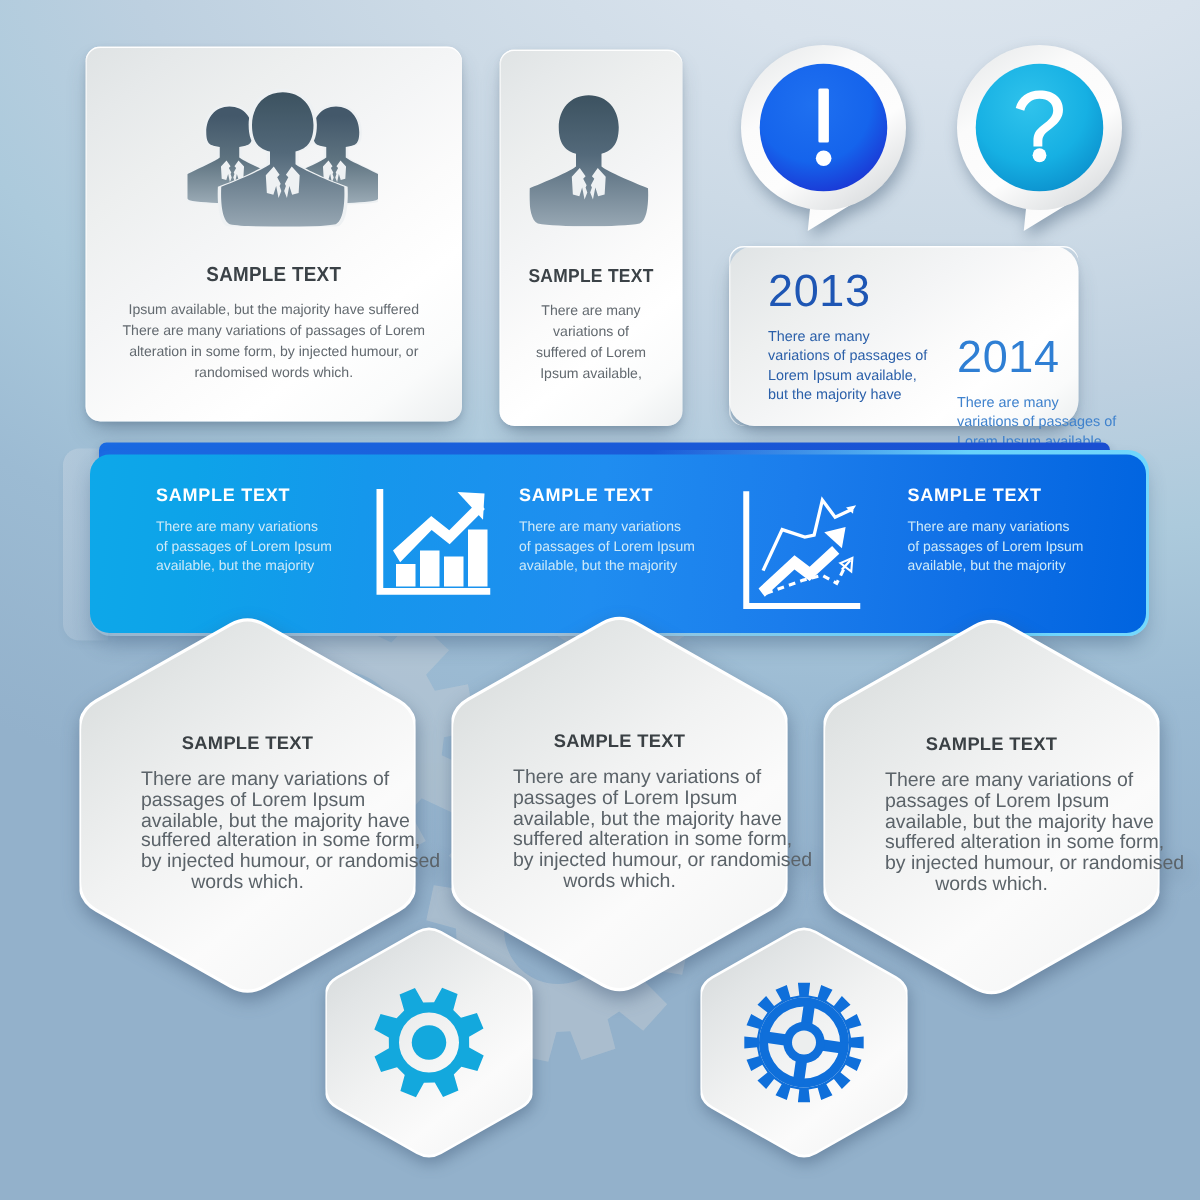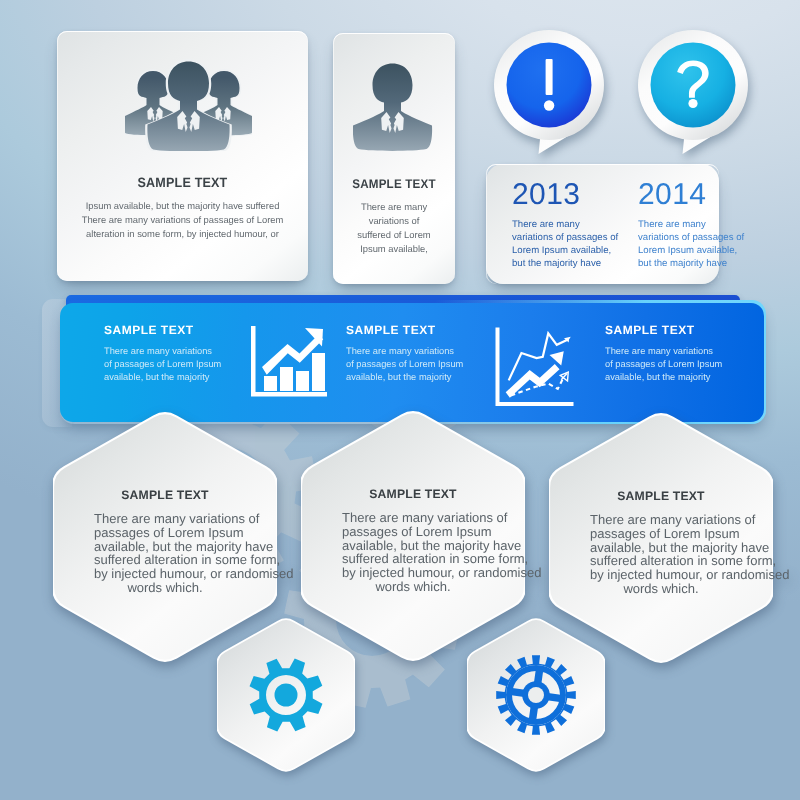--- a/index.html
+++ b/index.html
@@ -31,21 +31,21 @@
   #card1 .bdy{left:0;right:0;top:168px;}
   #card2{left:333px;top:33px;width:122px;height:251px;}
   #card2 .ttl{top:144px;font-size:12.5px;}
   #card2 .bdy{left:0;right:0;top:167px;}
   .bubble{position:absolute;z-index:10;filter:drop-shadow(2px 5px 5px rgba(55,80,108,.42));}
   #bub1{left:491px;top:27px;}
   #bub2{left:635px;top:27px;}
   #years{z-index:6;left:486px;top:164px;width:233px;height:120px;border-radius:17px;}
   .ycol{position:absolute;top:14px;}
   #ycol1{left:26px;}
-  #ycol2{left:152px;}
+  #ycol2{left:152px;margin-top:44px;}
   .yr{font-size:30px;color:#1e56b4;line-height:34px;letter-spacing:.4px;font-weight:normal;}
   .yr2{color:#2f7fd4;}
   .ytx{font-size:9.6px;line-height:12.9px;color:#2a5fa9;margin-top:7px;}
   .ytx2{color:#3f82cd;}
   #banner-wrap{position:absolute;left:0;top:0;z-index:7;}
   .ribbon-fold{position:absolute;left:42px;top:299px;width:30px;height:128px;border-radius:11px 0 0 11px;
      background:linear-gradient(100deg,rgba(206,216,227,.42) 0%,rgba(196,208,221,.25) 55%,rgba(184,199,214,.08) 100%);
      box-shadow:0 3px 7px -3px rgba(60,85,110,.14);}
   .banner-dark{position:absolute;left:66px;top:295px;width:674px;height:13px;border-radius:5px 5px 0 0;
      background:linear-gradient(90deg,#1a6ae2 0%,#1a5ad8 55%,#1b4fd2 100%);
@@ -120,20 +120,21 @@
         <path fill="url(#pgB)" d="M127 5 C152.42 5 168 24.32 168 48.699999999999996 C168 74.0 156.52 81 144 84 L144 101 C150 106 177.84 119 209 131 C210 151.2 208.18 176.4 197.51999999999998 181.0 C172.1 186.0 81.9 186.0 56.480000000000004 181.0 C45.82000000000001 176.4 44 151.2 45 131 C76.16 119 104 106 110 101 L110 84 C97.48 81 86 74.0 86 48.699999999999996 C86 24.32 101.58 5 127 5 Z"></path>
         <path fill="#eef1f3" d="M115.0 104.0 L122.8 114.9 L119.6 118.3 L124.2 127.1 L122.8 130.0 L125.1 136.8 L121.4 146.0 L118.2 130.0 L114.5 141.8 L105.8 139.3 L104.4 115.8 Z"></path>
         <path fill="#eef1f3" d="M139.0 104.0 L131.2 114.9 L134.4 118.3 L129.8 127.1 L131.2 130.0 L128.9 136.8 L132.6 146.0 L135.8 130.0 L139.5 141.8 L148.2 139.3 L149.6 115.8 Z"></path>
       </g>
     </svg>
     <div class="ttl">SAMPLE TEXT</div>
     <div class="bdy">
         <span class="ln">Ipsum available, but the majority have suffered</span>
         <span class="ln">There are many variations of passages of Lorem</span>
         <span class="ln">alteration in some form, by injected humour, or</span>
+        <span class="ln">randomised words which.</span>
       </div>
   </div>
 
   <div class="card" id="card2">
     <svg class="ico" width="80" height="90" viewBox="0 0 160 180" style="left:20px;top:28px;">
       <defs>
         <linearGradient id="spA" x1="0" y1="0" x2="0" y2="1">
           <stop offset="0" stop-color="#3c5260"></stop>
             <stop offset=".45" stop-color="#53697a"></stop>
             <stop offset="1" stop-color="#97a7b3"></stop>

